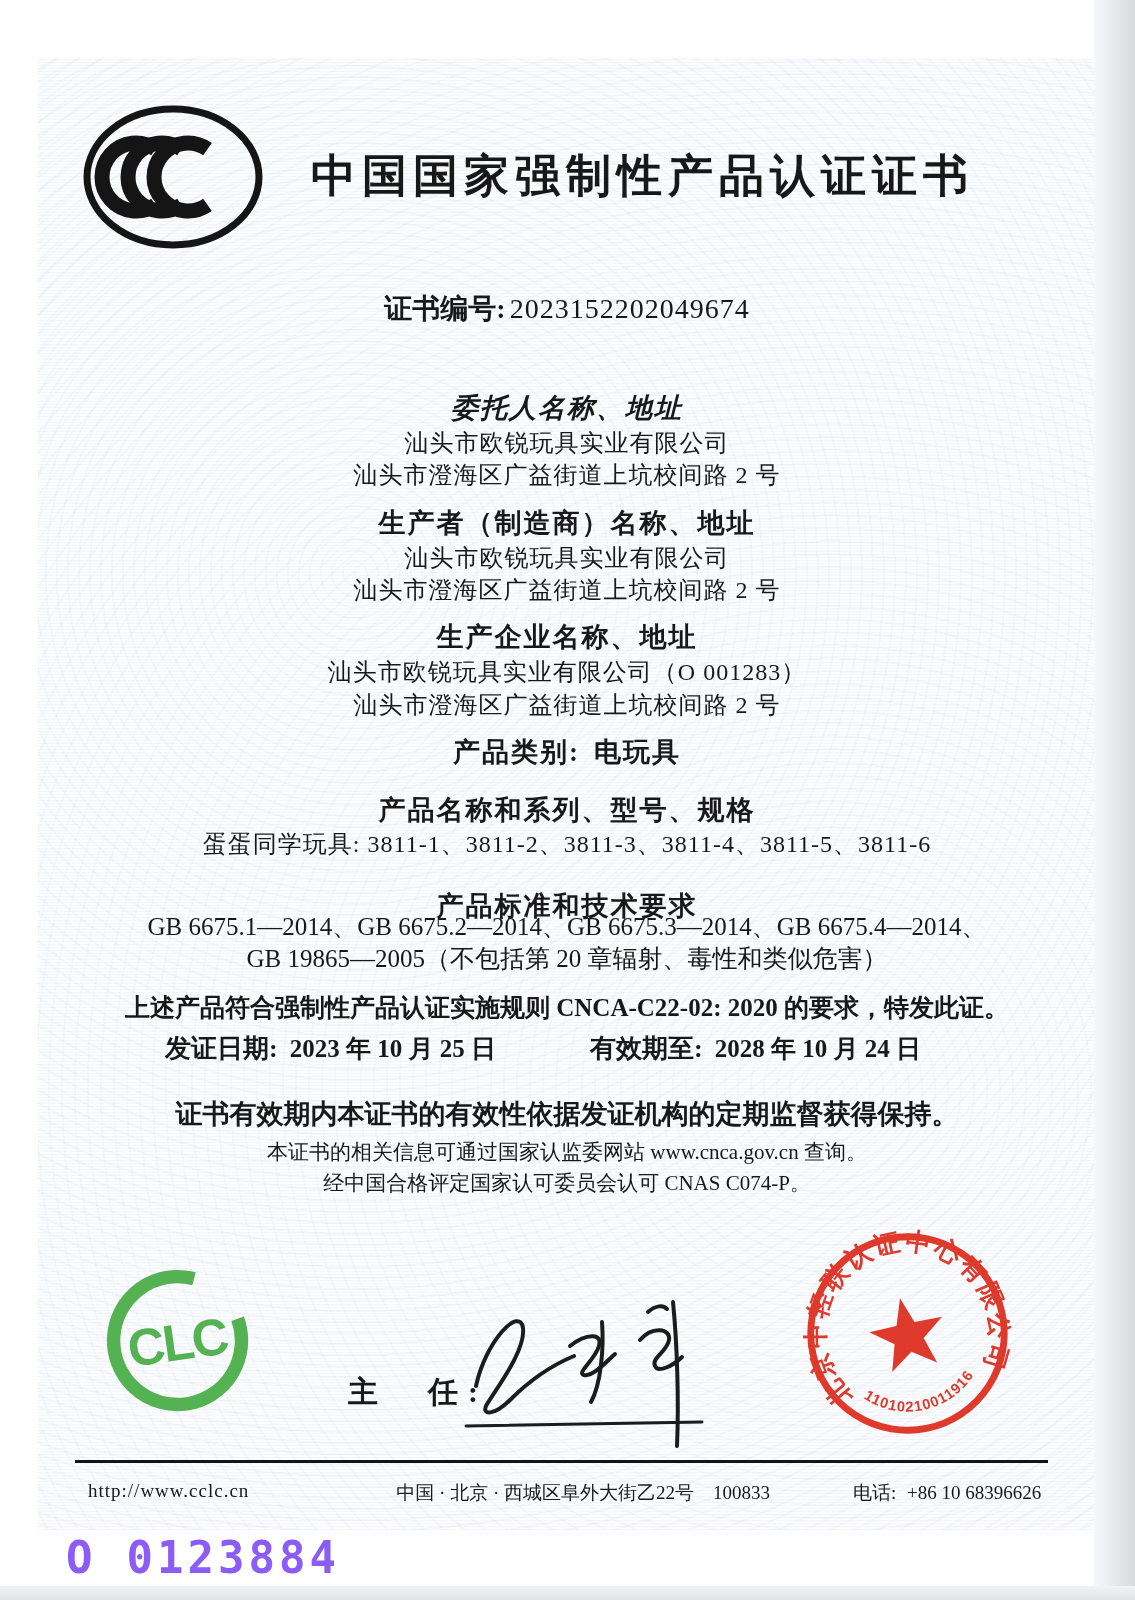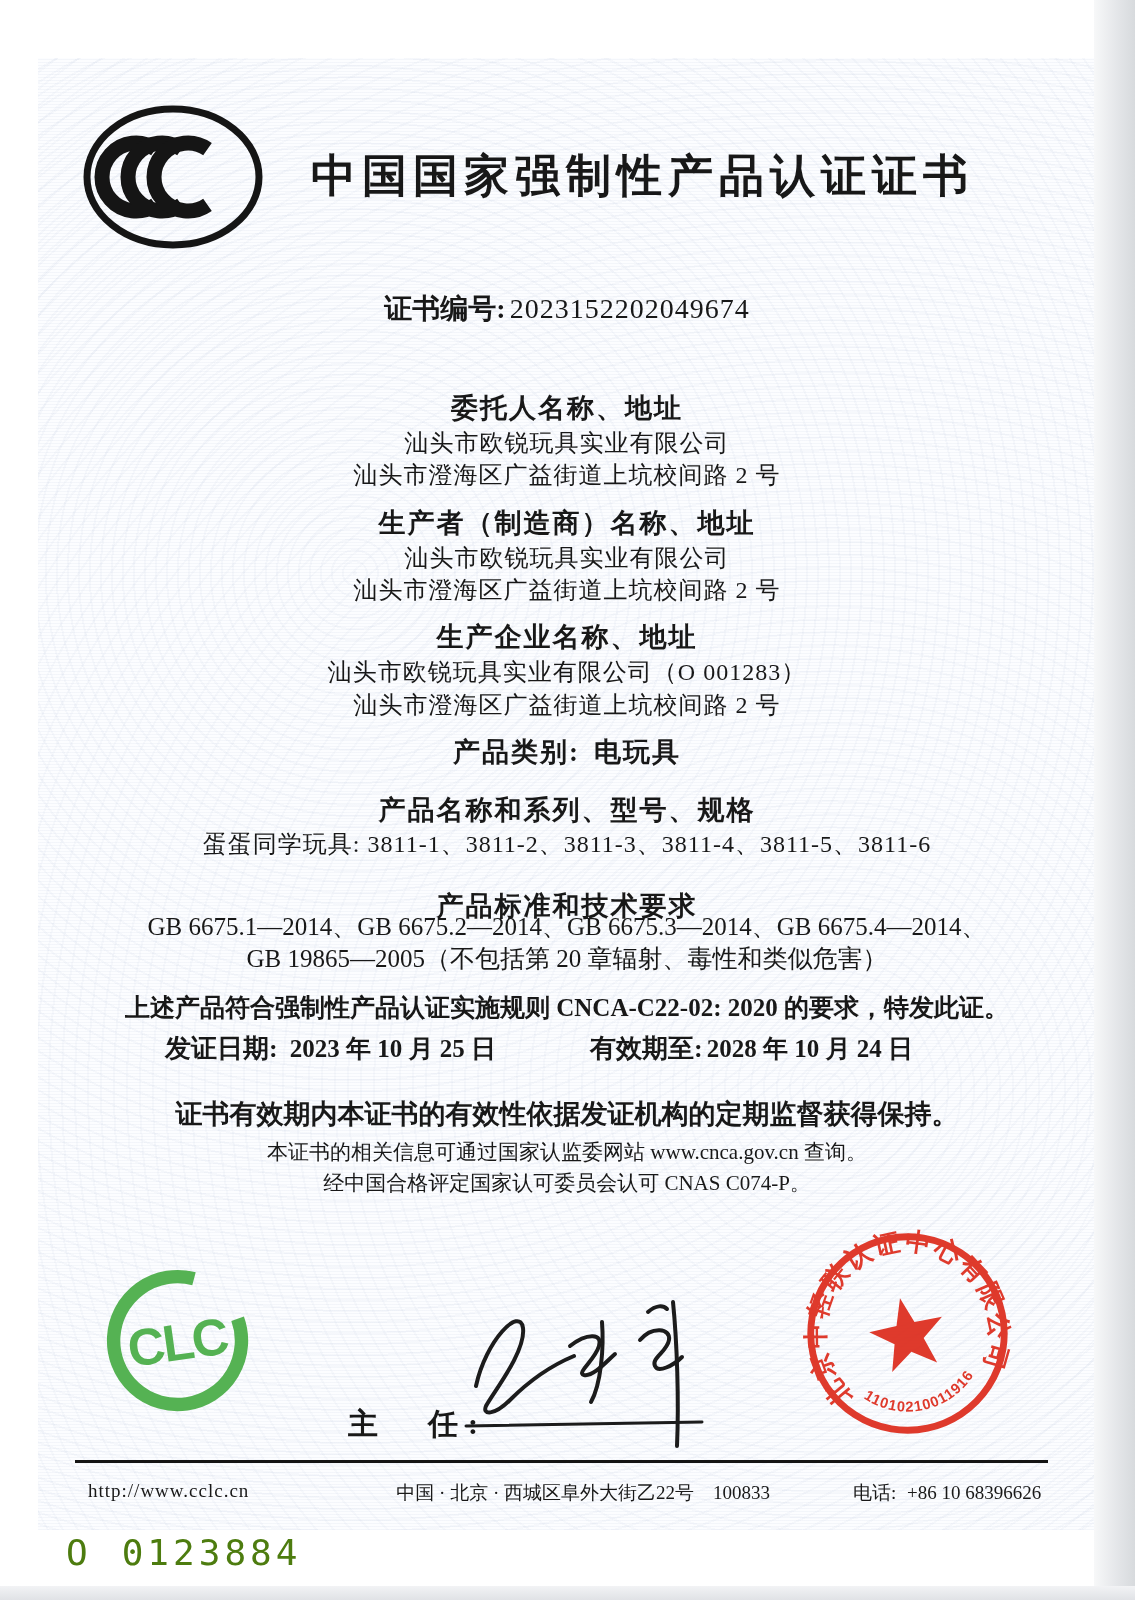--- a/index.html
+++ b/index.html
@@ -36,23 +36,23 @@
   .conf   { font-size:25px; font-weight:bold; }
   .date-label { font-size:26px; font-weight:bold; }
   .date-value { font-size:25px; font-weight:bold; }
   .valid  { font-size:27px; font-weight:bold; }
   .note   { font-size:21px; }
   .footer-txt { font-size:19px; }
   .website { font-family:Liberation Serif, serif; font-size:19px; letter-spacing:1px; }
   .director { font-size:30px; font-weight:bold; letter-spacing:10px; }
   .hrule { position:absolute; left:75px; top:1460px; width:973px; height:3px; background:#141414; }
   .serial {
-    position:absolute; left:66px; top:1532px; color:#4d7c0f;
+    position:absolute; left:66px; top:1532px; color:#8b5cf6;
     font-family:"DejaVu Sans Mono","Liberation Mono",monospace;
-    font-size:36px; letter-spacing:4px;
+    font-size:44px; letter-spacing:4px;font-weight:bold;
   }
   .serial .pfx { margin-right:30px; }
   .stamp-wrap { position:absolute; left:800px; top:1226px; width:215px; height:215px; transform:rotate(-12deg); opacity:0.93; }
   .sig-wrap { position:absolute; left:452px; top:1288px; width:272px; height:170px; }
   .ccc-wrap { position:absolute; left:78px; top:98px; width:190px; height:158px; }
   .clc-wrap { position:absolute; left:95px; top:1256px; width:165px; height:165px; }
 </style>
 </head>
 <body>
 
@@ -69,21 +69,21 @@
   </svg>
 </div>
 
 <div class="abs title" style="left:270px; top:146px; width:745px; text-align:center;">中国国家强制性产品认证证书</div>
 
 <div class="center" style="top:282px;">
   <span class="certno-label">证书编号:</span>
   <span class="certno-value">2023152202049674</span>
 </div>
 
-<div class="center sec-h" style="top:382px;">委托人名称、地址</div>
+<div class="center sec-h" style="top:382px;font-style:italic;">委托人名称、地址</div>
 <div class="center sec-l" style="top:419px;">汕头市欧锐玩具实业有限公司</div>
 <div class="center sec-l" style="top:451px;">汕头市澄海区广益街道上坑校间路 2 号</div>
 
 <div class="center sec-h" style="top:497px;">生产者（制造商）名称、地址</div>
 <div class="center sec-l" style="top:534px;">汕头市欧锐玩具实业有限公司</div>
 <div class="center sec-l" style="top:566px;">汕头市澄海区广益街道上坑校间路 2 号</div>
 
 <div class="center sec-h" style="top:611px;">生产企业名称、地址</div>
 <div class="center sec-l" style="top:648px;">汕头市欧锐玩具实业有限公司（O 001283）</div>
 <div class="center sec-l" style="top:681px;">汕头市澄海区广益街道上坑校间路 2 号</div>
@@ -101,35 +101,35 @@
 <div class="center std" style="top:934px;">GB 19865—2005（不包括第 20 章辐射、毒性和类似危害）</div>
 
 <div class="center conf" style="top:983px;">上述产品符合强制性产品认证实施规则 CNCA-C22-02: 2020 的要求，特发此证。</div>
 
 <div class="abs" style="left:165px; top:1031px;">
   <span class="date-label">发证日期:</span>
   <span class="date-value" style="margin-left:8px;">2023 年 10 月 25 日</span>
 </div>
 <div class="abs" style="left:590px; top:1031px;">
   <span class="date-label">有效期至:</span>
-  <span class="date-value" style="">2028 年 10 月 24 日</span>
+  <span class="date-value" style="margin-left:8px;">2028 年 10 月 24 日</span>
 </div>
 
 <div class="center valid" style="top:1088px;">证书有效期内本证书的有效性依据发证机构的定期监督获得保持。</div>
 <div class="center note" style="top:1130px;">本证书的相关信息可通过国家认监委网站 www.cnca.gov.cn 查询。</div>
 <div class="center note" style="top:1161px;">经中国合格评定国家认可委员会认可 CNAS C074-P。</div>
 
 <div class="clc-wrap">
   <svg width="165" height="165" viewBox="0 0 160 160">
     <path d="M138.3,60.8 A62,62 0 1 1 96.0,22.1" fill="none" stroke="#55b253" stroke-width="13"></path>
     <text x="80" y="101" text-anchor="middle" font-size="50" font-weight="bold" fill="#55b253" font-family="Liberation Sans, DejaVu Sans, sans-serif" letter-spacing="-2" transform="rotate(-8 80 85)">CLC</text>
   </svg>
 </div>
 
-<div class="abs director" style="left:348px; top:1404px;">主　任:</div>
+<div class="abs director" style="left:348px; top:1372px;">主　任:</div>
 <div class="sig-wrap">
   <svg width="272" height="170" viewBox="0 0 272 170">
     <g fill="none" stroke="#1c1c1c" stroke-width="4" stroke-linecap="round">
       <path d="M24,98 C34,52 68,18 71,40 C74,64 40,106 34,118 C30,127 42,128 58,112 C76,94 98,78 122,68"></path>
       <path d="M118,58 C136,44 151,46 147,58 C143,72 124,85 132,87 C141,89 154,74 163,66"></path>
       <path d="M150,34 C152,60 149,96 139,114"></path>
       <path d="M188,52 C200,38 219,40 217,52 C215,64 199,70 203,78 C206,85 221,78 230,69"></path>
       <path d="M221,14 C225,54 227,112 225,158"></path>
       <path d="M196,24 C204,17 211,17 215,21"></path>
       <path d="M14,138 L250,134" stroke-width="3"></path>

